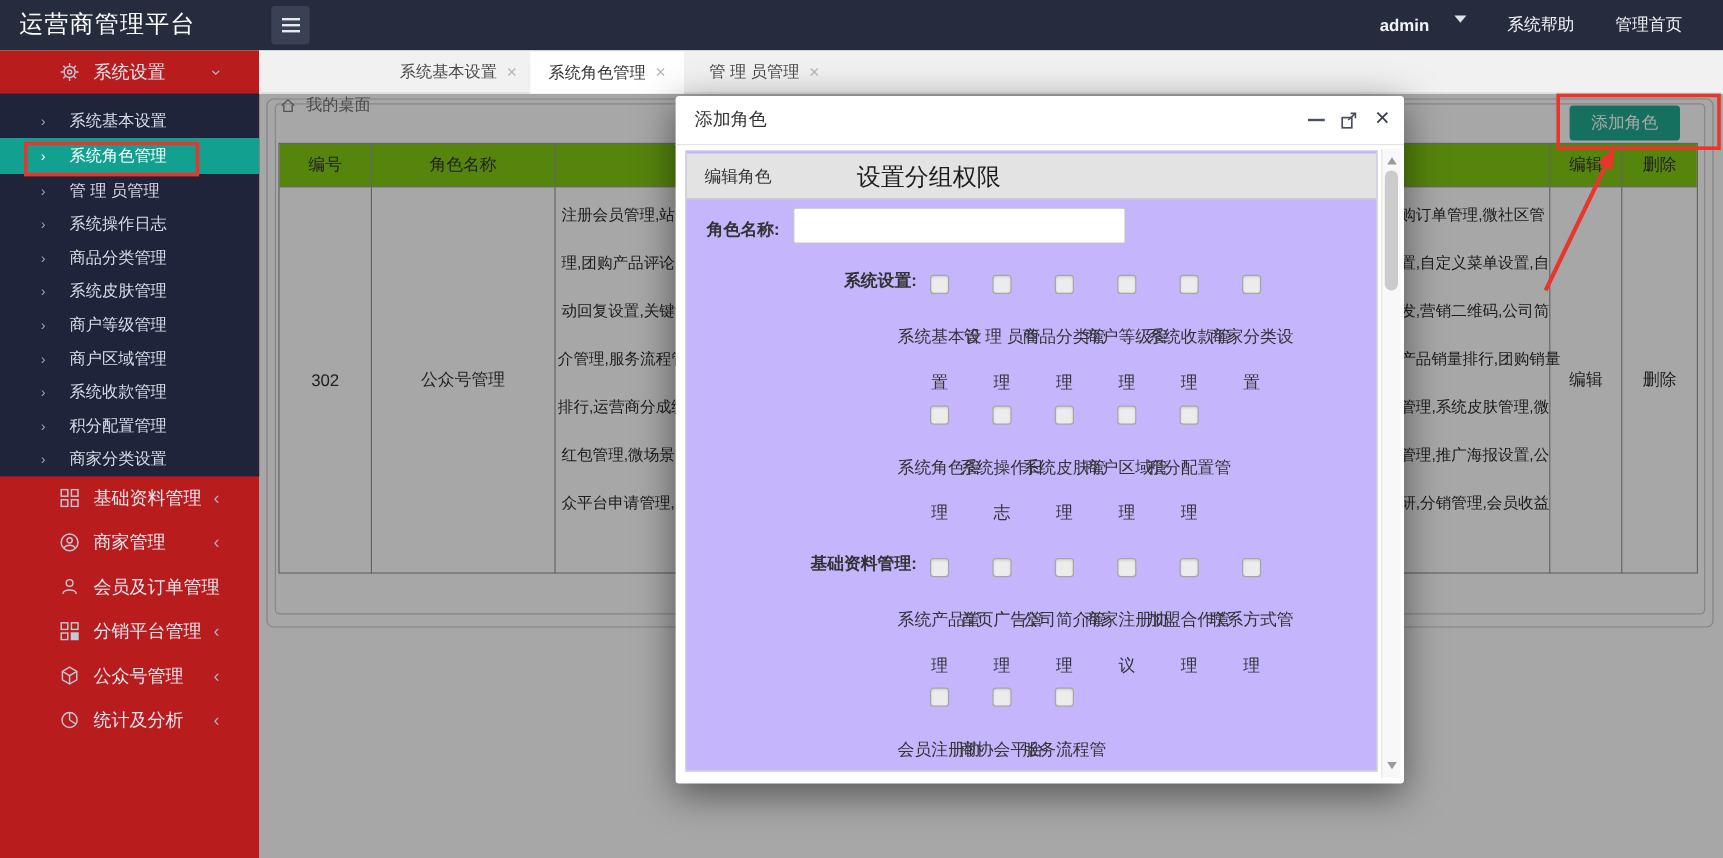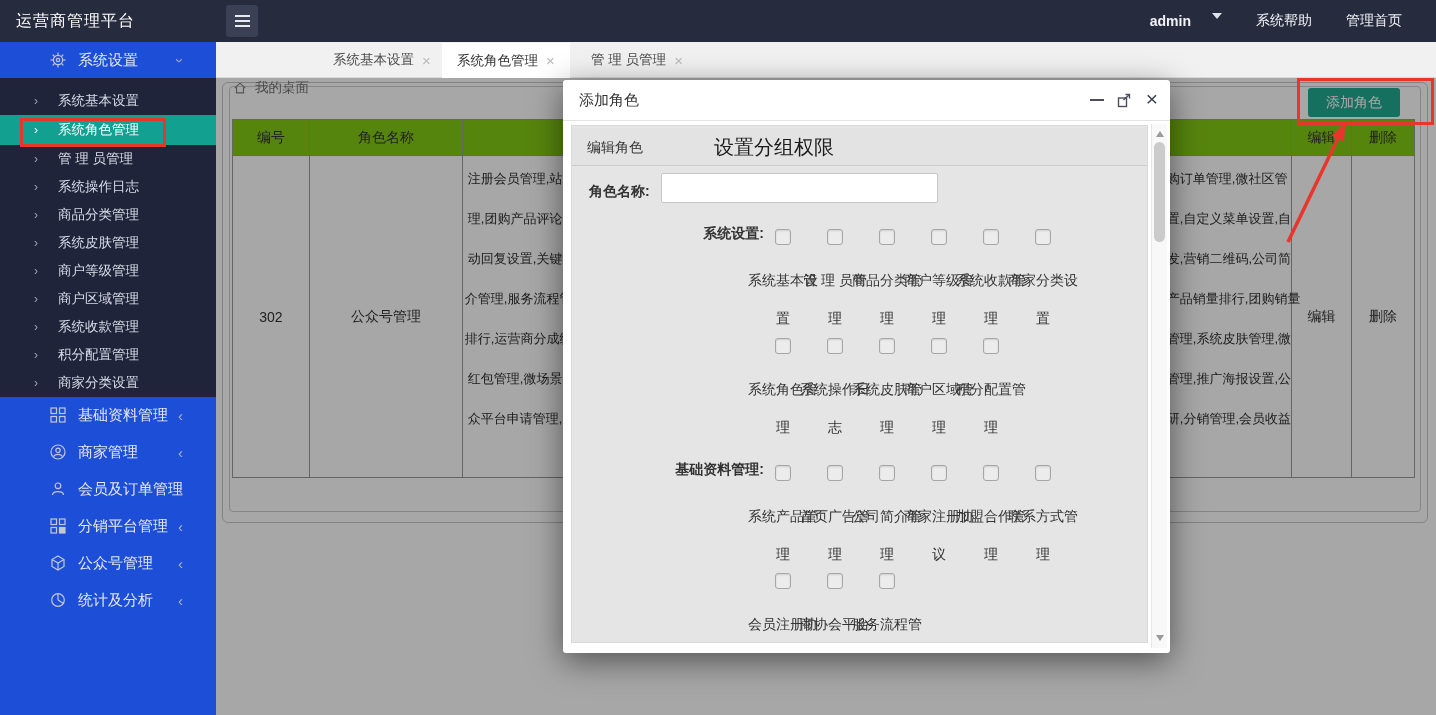--- a/index.html
+++ b/index.html
@@ -1,29 +1,29 @@
 <!DOCTYPE html>
 <html><head>
 <meta charset="utf-8">
 <style>
   html,body{margin:0;padding:0;background:#888;}
   *{box-sizing:border-box;font-family:"Liberation Sans","DejaVu Sans",sans-serif;}
   #app{position:relative;width:1436px;height:715px;background:#fff;overflow:hidden;}
 
   
   .topbar{position:absolute;left:0;top:0;width:1436px;height:42px;background:#262b3d;z-index:3;}
-  .brand{position:absolute;left:16px;top:0;height:42px;line-height:42px;color:#fff;font-size:16px;letter-spacing:1px;}
+  .brand{position:absolute;left:16px;top:0;height:42px;line-height:42px;color:#fff;font-size:20px;letter-spacing:1px;}
   .burger{position:absolute;left:226px;top:5px;width:32px;height:32px;background:#3b4154;border-radius:3px;display:flex;flex-direction:column;justify-content:center;align-items:center;gap:3px;cursor:pointer;}
   .burger i{display:block;width:15px;height:2px;background:#e8eaf0;}
   .topright{position:absolute;right:34px;top:0;height:42px;display:flex;align-items:center;gap:34px;color:#f2f3f7;font-size:14px;}
   .userwrap{display:flex;gap:21px;font-weight:bold;}
   .caret{width:0;height:0;border-left:5px solid transparent;border-right:5px solid transparent;border-top:6px solid #dfe2ea;}
 
   
-  .sidebar{position:absolute;left:0;top:42px;width:216px;height:673px;background:#1d4ed8;z-index:3;}
+  .sidebar{position:absolute;left:0;top:42px;width:216px;height:673px;background:#b91c1c;z-index:3;}
   .sec-head{position:relative;height:36px;display:flex;align-items:center;color:#e4e7f0;font-size:15px;}
   .sec-head .sic{position:absolute;left:50px;top:10px;}
   .sec-head .slab{position:absolute;left:78px;}
   .sec-head .chev{position:absolute;left:178px;color:#aeb4c6;font-size:15px;}
   .chev-down{display:inline-block;transform:rotate(90deg);}
   .submenu{background:#20243a;padding-top:9px;height:319px;}
   .smi{position:relative;height:28px;line-height:28px;color:#d9dde8;font-size:13.5px;cursor:pointer;}
   .smi .ar{position:absolute;left:34px;font-size:12px;color:#9ba2b6;}
   .smi .lb{position:absolute;left:58px;}
   .smi.active{height:30px;line-height:30px;background:#12a191;color:#fff;}
@@ -52,21 +52,21 @@
   .pfrag{position:absolute;height:16px;line-height:16px;font-size:13px;color:#2f2f2f;white-space:nowrap;}
   .dim{position:absolute;left:0;top:0;right:0;bottom:0;background:rgba(0,0,0,0.345);z-index:5;}
 
   
   .modal{position:absolute;left:563px;top:80px;width:607px;height:573px;background:#fff;border-radius:3px;box-shadow:0 8px 32px rgba(0,0,0,0.5);z-index:10;}
   .m-titlebar{position:absolute;left:0;top:0;width:100%;height:41px;border-bottom:1px solid #e3e3e3;}
   .m-title{position:absolute;left:16px;top:0;line-height:40px;font-size:15px;color:#333;}
   .m-min{position:absolute;right:66px;top:19px;width:14px;height:2px;background:#4a4f5e;cursor:pointer;}
   .m-max{position:absolute;right:38px;top:13px;width:15px;height:15px;cursor:pointer;}
   .m-close{position:absolute;right:12px;top:7px;font-size:21px;color:#3a3f4e;cursor:pointer;}
-  .m-panel{position:absolute;left:8px;top:45px;width:577px;height:518px;border:1px solid #d9d9d9;overflow:hidden;background:#e5e5e5;}
+  .m-panel{position:absolute;left:8px;top:45px;width:577px;height:518px;border:1px solid #d9d9d9;overflow:hidden;background:#c4b5fd;}
   .m-band{position:absolute;left:0;top:2px;width:100%;height:38px;background:#e3e3e3;border-bottom:1px solid #cbcbcb;}
   .m-subtab{position:absolute;left:15px;top:11px;font-size:14px;color:#333;cursor:pointer;}
   .m-heading{position:absolute;left:142px;top:6px;font-size:20px;color:#1c1c1c;}
   .f-label{position:absolute;font-weight:bold;font-size:14px;color:#333;}
   .m-input{position:absolute;left:89px;top:47px;width:277px;height:30px;border:1px solid #c6c6c6;border-radius:2px;font-size:14px;padding:0 6px;}
   .grp-label{position:absolute;left:0;width:192px;text-align:right;font-weight:bold;font-size:14px;color:#333;}
   .cbrow{position:absolute;left:185px;display:flex;}
   .cbi{width:52px;display:flex;flex-direction:column;align-items:center;}
   .cb{width:16px;height:16px;background:#ececec;border:1px solid #a6a6a6;border-radius:3px;box-shadow:inset 0 1px 2px rgba(0,0,0,0.12);cursor:pointer;}
   .cl1{margin-top:27px;height:16px;line-height:16px;font-size:14px;color:#333;white-space:nowrap;}

